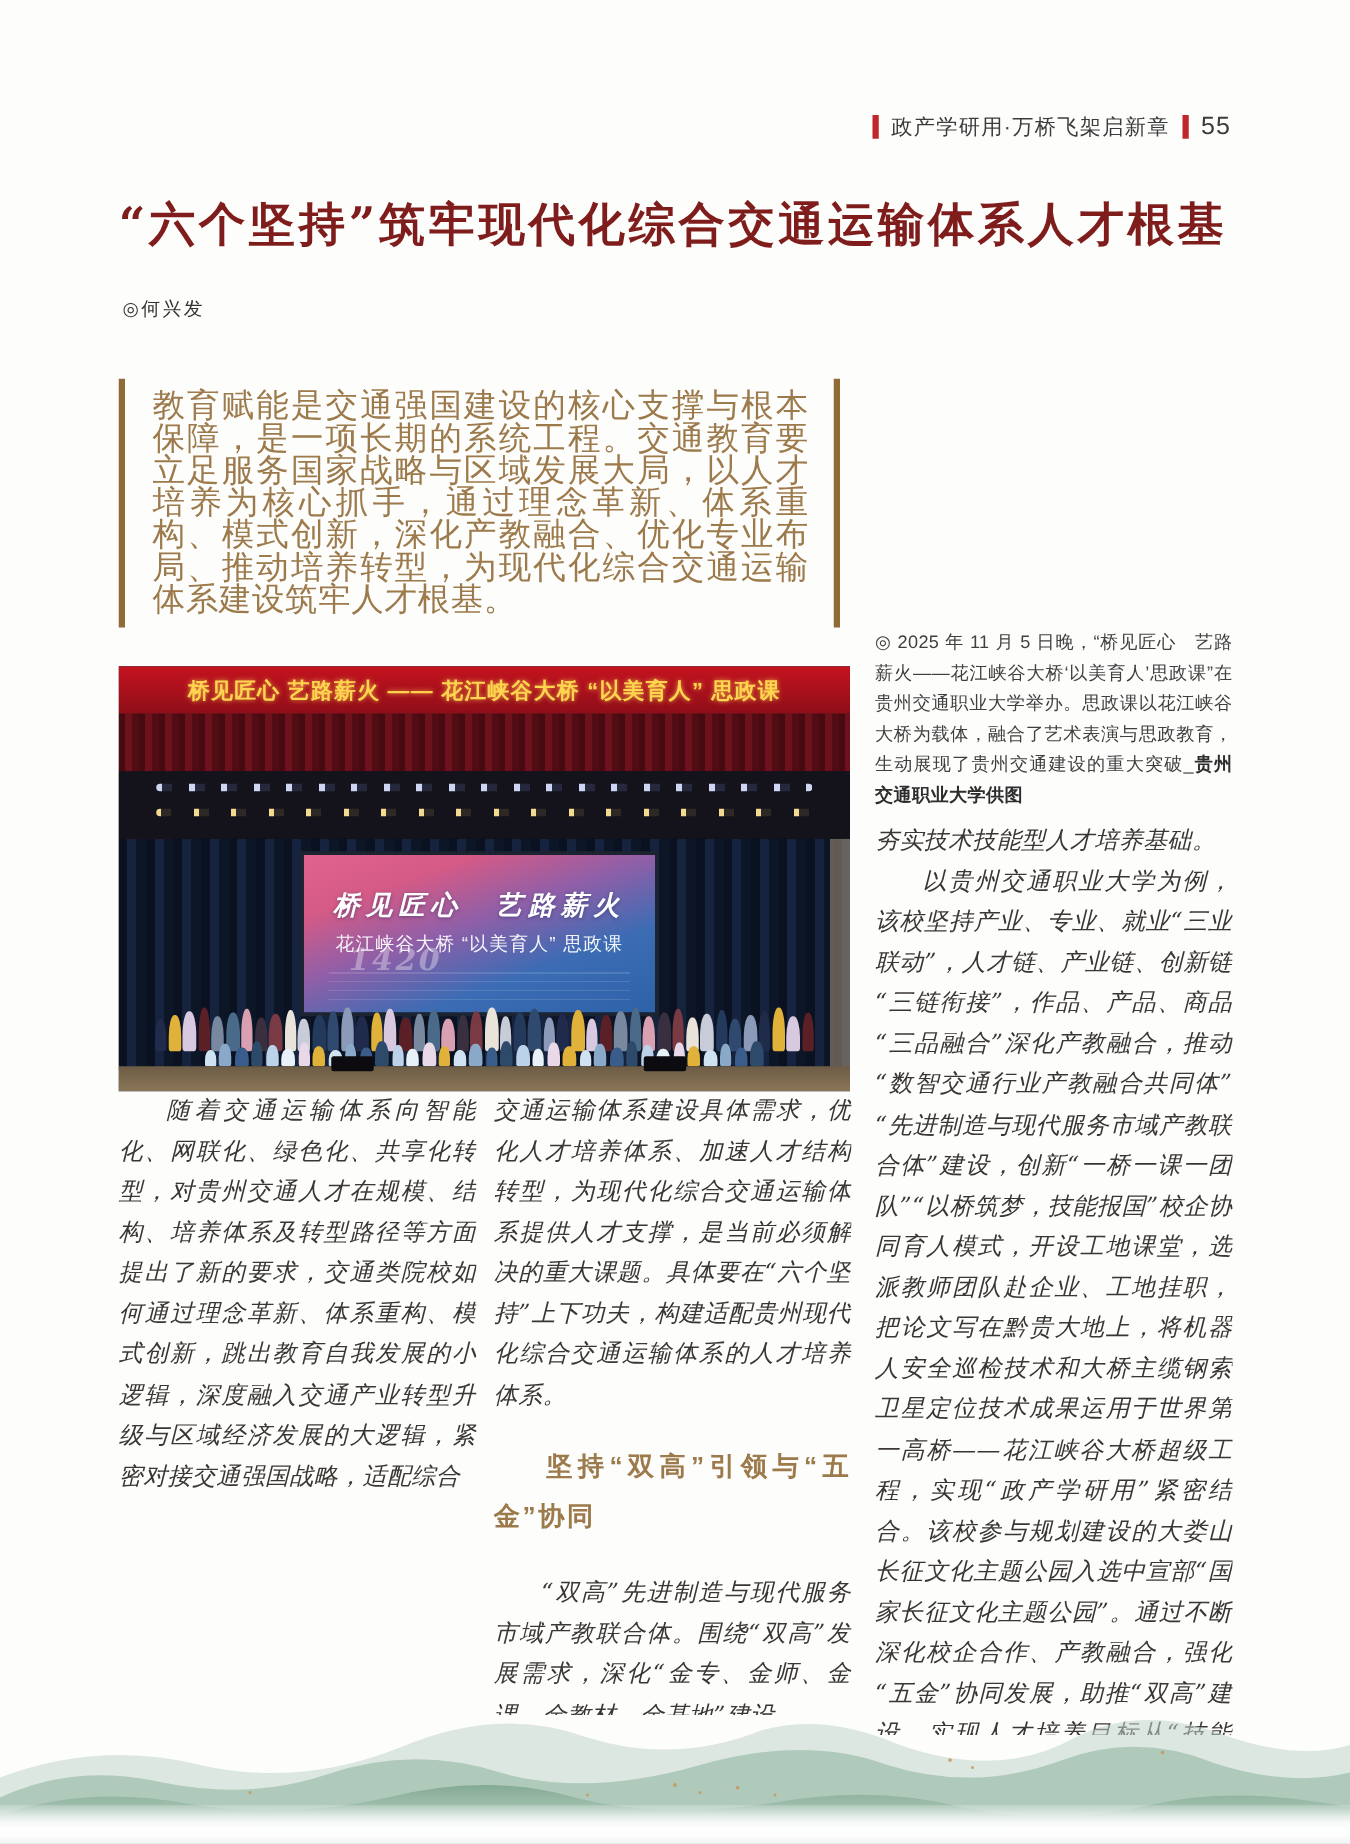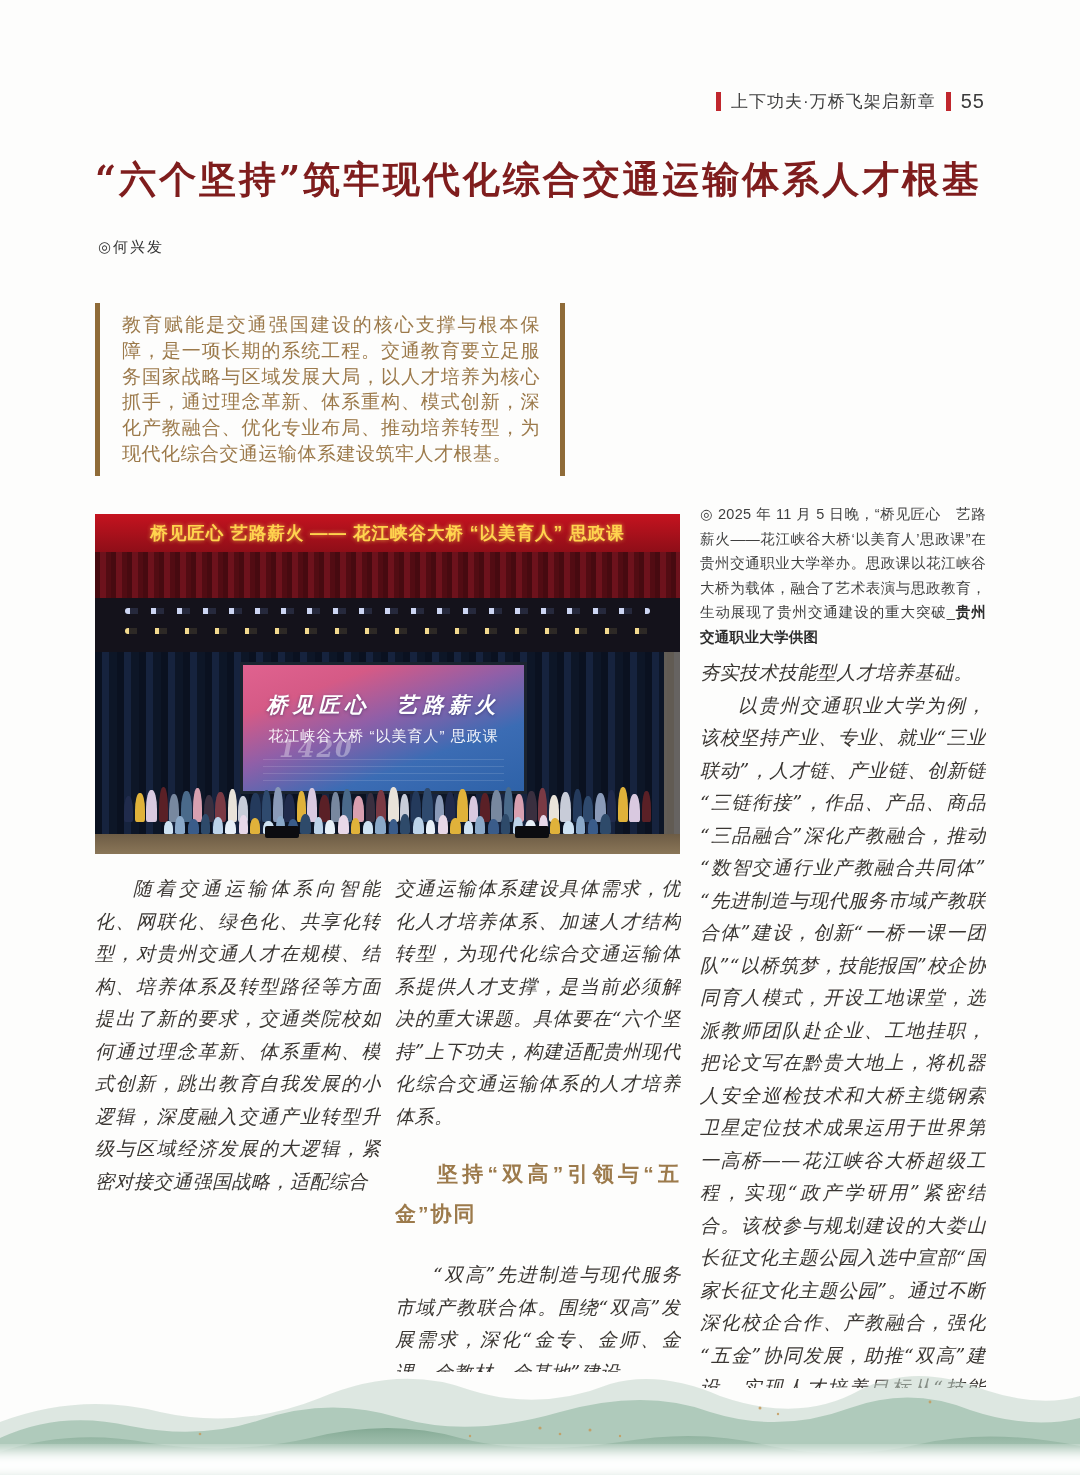--- a/index.html
+++ b/index.html
@@ -26,28 +26,28 @@
   
   .article-title{
     position:absolute;top:155px;left:95px;width:885px;
     font-family:"DejaVu Serif","Liberation Serif",serif;
     font-size:37px;font-weight:900;color:#7f1d1d;
     text-align:justify;text-align-last:justify;letter-spacing:1px;line-height:1.3;
   }
   .byline{position:absolute;top:238px;left:98px;font-size:15px;color:#333;letter-spacing:2px;}
   
   .abstract{
-    position:absolute;top:303px;left:95px;width:470px;
+    position:absolute;top:303px;left:95px;width:577px;
     border-left:5px solid var(--gold-border);border-right:5px solid var(--gold-border);
     padding:9px 20px 9px 22px;
-    color:var(--gold);font-size:19px;line-height:25.8px;
+    color:var(--gold);font-size:26px;line-height:25.8px;
     text-align:justify;letter-spacing:.5px;
   }
   
-  .photo{position:absolute;top:514px;left:95px;width:585px;height:340px;background:#10141f;overflow:hidden;}
+  .photo{position:absolute;top:533px;left:95px;width:585px;height:340px;background:#10141f;overflow:hidden;}
   .photo-banner{
     position:absolute;top:0;left:0;right:0;height:38px;
     background:linear-gradient(#c5131f,#8e0e18);
     display:flex;align-items:center;justify-content:center;
     color:#ffd44e;font-size:17.5px;font-weight:bold;letter-spacing:1px;
     text-shadow:0 0 4px rgba(255,210,80,.8);white-space:nowrap;
   }
   .photo-valance{
     position:absolute;top:38px;left:0;right:0;height:46px;
     background:repeating-linear-gradient(90deg,#470a10 0 5px,#6d121c 5px 11px,#520c13 11px 16px);
@@ -119,21 +119,21 @@
   
   .mountains{position:absolute;left:0;bottom:0;width:1080px;height:125px;}
 </style>
 </head>
 <body>
 
 <div class="page">
 
   <div class="running-head">
     <span class="head-bar"></span>
-    <span>上下功夫·万桥飞架启新章</span>
+    <span>政产学研用·万桥飞架启新章</span>
     <span class="head-bar"></span>
     <span class="page-num">55</span>
   </div>
 
   <h1 class="article-title">“六个坚持”筑牢现代化综合交通运输体系人才根基</h1>
   <div class="byline">◎何兴发</div>
 
   <div class="abstract">教育赋能是交通强国建设的核心支撑与根本保障，是一项长期的系统工程。交通教育要立足服务国家战略与区域发展大局，以人才培养为核心抓手，通过理念革新、体系重构、模式创新，深化产教融合、优化专业布局、推动培养转型，为现代化综合交通运输体系建设筑牢人才根基。</div>
 
   <div class="photo">

